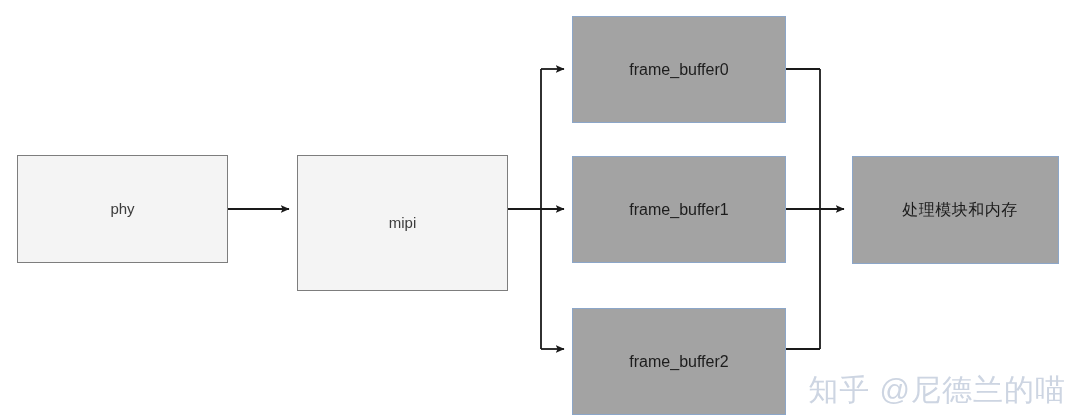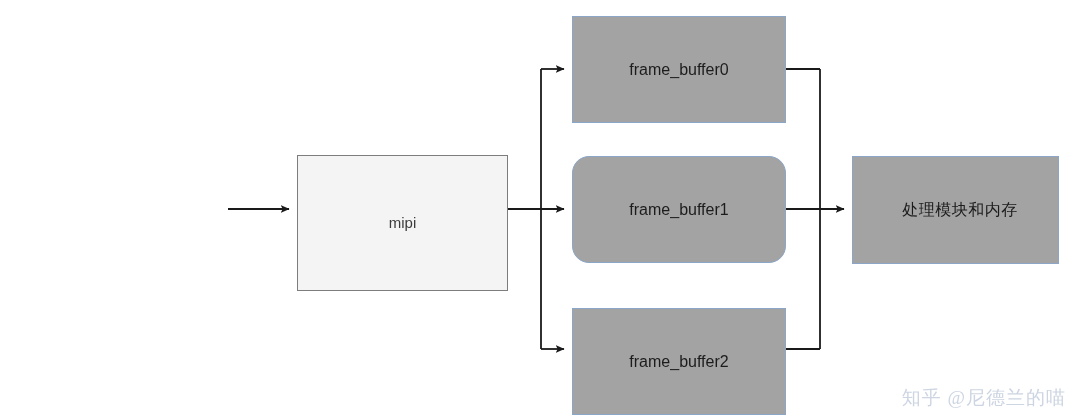--- a/index.html
+++ b/index.html
@@ -48,32 +48,32 @@
     color: #1c1c1c;
     font-size: 16px;
   }
   .node-blue.cjk {
     font-size: 16px;
     letter-spacing: 0.5px;
   }
   #phy       { left: 17px;  top: 155px; width: 211px; height: 108px; }
   #mipi      { left: 297px; top: 155px; width: 211px; height: 136px; }
   #fb0       { left: 572px; top: 16px;  width: 214px; height: 107px; }
-  #fb1       { left: 572px; top: 156px; width: 214px; height: 107px; border-radius: 17px; }
+  #fb1       { left: 572px; top: 156px; width: 214px; height: 107px; }
   #fb2       { left: 572px; top: 296px; width: 214px; height: 107px; margin-top: 12px; }
   #proc      { left: 852px; top: 156px; width: 207px; height: 108px; padding-left: 9px; }
   #watermark {
     position: absolute;
     right: 14px;
     bottom: 8px;
-    font-size: 19px;
+    font-size: 30px;
     color: #cdd5e2;
     letter-spacing: 1px;
     white-space: nowrap;
-    font-family: Liberation Serif, serif;
+    font-family: Liberation Sans, sans-serif;
   }
 </style>
 </head>
 <body>
 
 <div id="canvas">
 
   <svg id="wires" viewBox="0 0 1080 419" width="1080" height="419">
     <defs>
       <marker id="arrowhead" markerWidth="9" markerHeight="8" refX="8.4" refY="4" orient="auto" markerUnits="userSpaceOnUse">
@@ -93,20 +93,23 @@
     </g>
 
     <g>
       <line x1="786" y1="69" x2="820" y2="69" stroke="#1a1a1a" stroke-width="1.8"></line>
       <line x1="786" y1="349" x2="820" y2="349" stroke="#1a1a1a" stroke-width="1.8"></line>
       <line x1="820" y1="69" x2="820" y2="349" stroke="#1a1a1a" stroke-width="1.8"></line>
       <line x1="786" y1="209" x2="844" y2="209" stroke="#1a1a1a" stroke-width="1.8" marker-end="url(#arrowhead)"></line>
     </g>
   </svg>
 
+  <div class="node node-gray" id="phy">
+    <span>phy</span>
+  </div>
 
   <div class="node node-gray" id="mipi">
     <span>mipi</span>
   </div>
 
   <div class="node node-blue" id="fb0">
     <span>frame_buffer0</span>
   </div>
 
   <div class="node node-blue" id="fb1">

